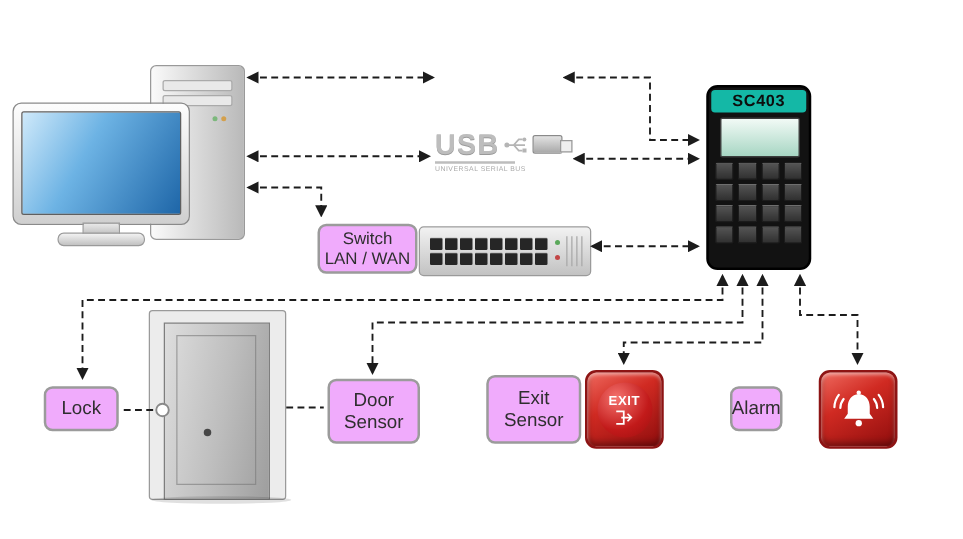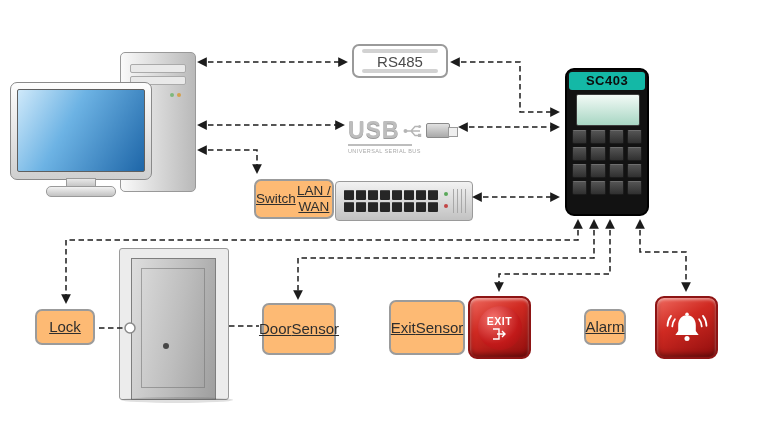--- a/index.html
+++ b/index.html
@@ -22,21 +22,21 @@
 
   
   .rs485{position:absolute;left:352px;top:44px;width:96px;height:34px;background:#fff;
     border:2px solid #9a9a9a;border-radius:7px;display:flex;flex-direction:column;
     align-items:center;justify-content:space-between;padding:3px 0;box-sizing:border-box;}
   .rs485 .stripe{width:76px;height:4px;background:#d2d2d2;border-radius:2px;}
   .rs485 .lbl{font-size:15px;color:#4a4a4a;line-height:1;}
 
   
   .usb{position:absolute;left:348px;top:104px;width:110px;}
-  .usb-row{display:flex;align-items:center;gap:3px;margin-top:15px;}
+  .usb-row{display:flex;align-items:center;gap:3px;}
   .usb-text{font-size:23px;font-weight:bold;color:#bdbdbd;letter-spacing:1px;line-height:1;
     text-shadow:0 1px 0 #999;}
   .usb-plug{position:relative;width:22px;height:13px;background:linear-gradient(#e2e2e2,#a9a9a9);
     border:1px solid #8a8a8a;border-radius:2px;}
   .usb-plug-tip{position:absolute;right:-9px;top:2.5px;width:8px;height:8px;background:#efefef;border:1px solid #9a9a9a;}
   .usb-underline{width:64px;height:2px;background:#bdbdbd;margin-top:2px;}
   .usb-caption{font-size:5.5px;color:#a9a9a9;letter-spacing:.4px;margin-top:2px;}
 
   
   .switch-label{position:absolute;left:254px;top:179px;width:80px;height:40px;}
@@ -60,23 +60,23 @@
   
   .door-frame{position:absolute;left:119px;top:248px;width:108px;height:150px;background:#ececec;
     border:1.5px solid #9a9a9a;border-radius:3px;}
   .door-panel{position:absolute;left:131px;top:258px;width:83px;height:140px;
     background:linear-gradient(100deg,#dedede 0%,#bdbdbd 55%,#9e9e9e 100%);border:1px solid #7e7e7e;}
   .door-groove{position:absolute;left:141px;top:268px;width:62px;height:118px;border:1px solid rgba(120,120,120,.6);}
   .door-knob{position:absolute;left:163px;top:343px;width:6px;height:6px;background:#474747;border-radius:50%;}
   .door-shadow{position:absolute;left:121px;top:397px;width:112px;height:6px;background:rgba(0,0,0,.12);border-radius:50%;}
 
   
-  .labelbox{position:absolute;background:#fdba74;border:2px solid #9b9b9b;border-radius:7px;
-    display:flex;flex-direction:row;align-items:center;justify-content:center;
-    color:#2e2e2e;font-size:15px;line-height:1.15;text-align:center;box-sizing:border-box;text-decoration:underline;}
+  .labelbox{position:absolute;background:#f0abfc;border:2px solid #9b9b9b;border-radius:7px;
+    display:flex;flex-direction:column;align-items:center;justify-content:center;
+    color:#2e2e2e;font-size:15px;line-height:1.15;text-align:center;box-sizing:border-box;}
 
   
   .redsq{position:absolute;width:63px;height:63px;border-radius:9px;border:2px solid #8d1414;
     background:linear-gradient(150deg,#ef6a5f 0%,#d02a22 40%,#8f0d0d 100%);
     box-shadow:inset 0 2px 3px rgba(255,255,255,.45), inset 0 -3px 5px rgba(0,0,0,.35);
     display:flex;align-items:center;justify-content:center;box-sizing:border-box;}
   .exit-circle{width:44px;height:44px;border-radius:50%;
     background:radial-gradient(circle at 35% 28%,#f4726d,#c21a1a 60%,#9d0f0f);
     display:flex;flex-direction:column;align-items:center;justify-content:center;gap:1px;
     color:#fff;font-weight:bold;font-size:10.5px;letter-spacing:.5px;}
@@ -96,25 +96,20 @@
     <div class="tower-slot" style="left:130px;top:76px;width:54px;"></div>
     <div class="tower-btn"></div>
     <div class="led" style="left:170px;top:93px;background:#7cb87c;"></div>
     <div class="led" style="left:177px;top:93px;background:#d4a04c;"></div>
     <div class="monitor"></div>
     <div class="screen"></div>
     <div class="mon-neck"></div>
     <div class="mon-base"></div>
   </div>
 
-  <div class="rs485">
-    <div class="stripe"></div>
-    <span class="lbl">RS485</span>
-    <div class="stripe"></div>
-  </div>
 
   <div class="usb">
     <div class="usb-row">
       <span class="usb-text">USB</span>
       <svg width="20" height="16" viewBox="0 0 20 16">
         <circle cx="2.5" cy="8" r="2" fill="#b5b5b5"></circle>
         <path d="M2.5,8 H17 M8,8 L12,3.5 H15 M8,8 L12,12.5 H15" stroke="#b5b5b5" stroke-width="1.4" fill="none"></path>
         <circle cx="16.5" cy="3.5" r="1.6" fill="#b5b5b5"></circle>
         <rect x="15" y="10.8" width="3.2" height="3.2" fill="#b5b5b5"></rect>
       </svg>

